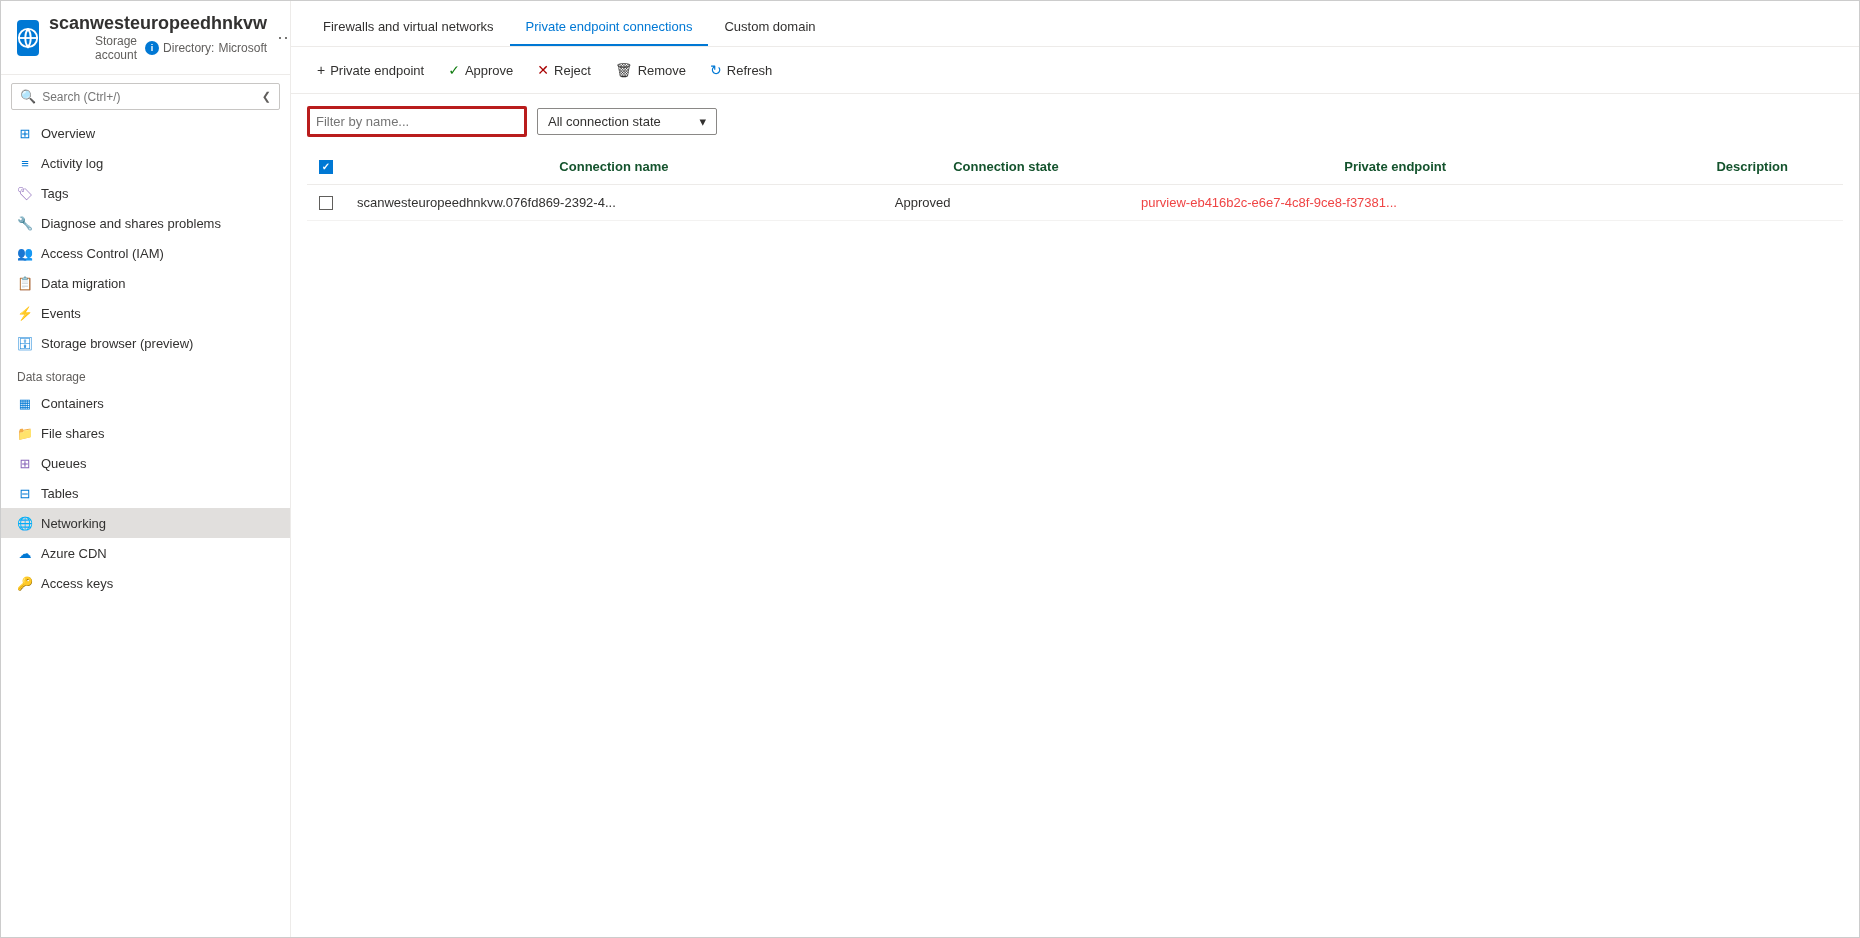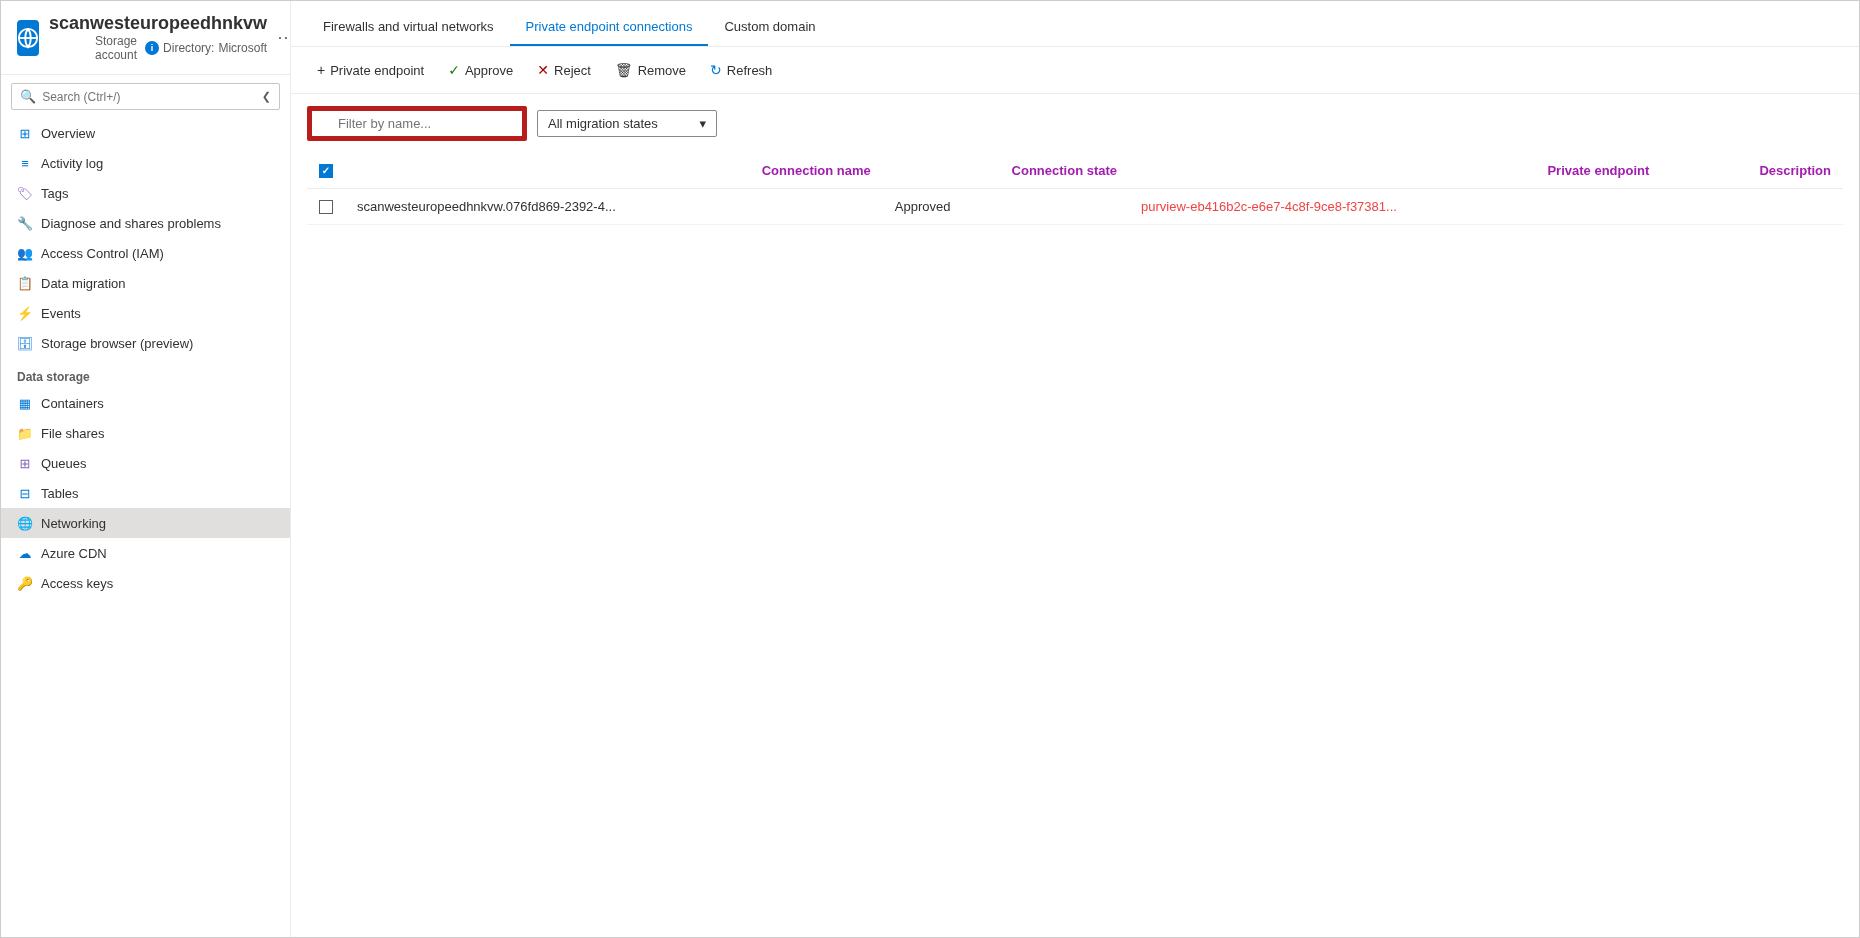--- a/index.html
+++ b/index.html
@@ -19,40 +19,40 @@
     .resource-icon svg { width: 22px; height: 22px; fill: white; }
     .resource-name { font-size: 18px; font-weight: 600; color: #323130; }
     .resource-subtitle { font-size: 12px; color: #605e5c; display: flex; align-items: center; margin-left: 46px; }
     .resource-subtitle .dir { display: flex; align-items: center; gap: 4px; }
 
     .search-bar { display: flex; align-items: center; gap: 6px; border: 1px solid #c8c6c4; border-radius: 2px; padding: 5px 8px; margin: 8px 10px; background: #fff; cursor: text; }
     .search-bar input { border: none; outline: none; font-size: 12px; width: 100%; color: #605e5c; }
     .sidebar-item { display: flex; align-items: center; gap: 8px; padding: 7px 16px; cursor: pointer; font-size: 13px; color: #323130; }
     .sidebar-item.active { background: #e1dfdd; font-weight: 500; }
     .sidebar-item .icon { width: 16px; height: 16px; display: flex; align-items: center; justify-content: center; flex-shrink: 0; }
-    .sidebar-section-label { padding: 12px 16px 4px; font-size: 12px; font-weight: 700; color: #605e5c; }
+    .sidebar-section-label { padding: 12px 16px 4px; font-size: 12px; font-weight: 400; color: #605e5c; }
 
     
     .main-panel { flex: 1; display: flex; flex-direction: column; overflow: hidden; }
     .tabs-bar { display: flex; border-bottom: 1px solid #edebe9; padding: 0 16px; margin-top: 8px; }
     .tab { padding: 10px 16px; cursor: pointer; font-size: 13px; color: #323130; border-bottom: 2px solid transparent; white-space: nowrap; }
     .tab.active { color: #0078d4; border-bottom: 2px solid #0078d4; font-weight: 500; }
 
     .toolbar { display: flex; align-items: center; gap: 4px; padding: 10px 16px; border-bottom: 1px solid #edebe9; }
     .toolbar-btn { display: flex; align-items: center; gap: 5px; padding: 5px 10px; font-size: 13px; color: #323130; background: transparent; border: none; cursor: pointer; border-radius: 2px; white-space: nowrap; }
     .toolbar-btn .btn-icon { font-size: 14px; }
 
     .filter-row { display: flex; align-items: center; gap: 10px; padding: 12px 16px; }
-    .filter-input { display: flex; align-items: center; border: 5px solid #b91c1c; border-radius: 2px; padding: 5px 26px; font-size: 13px; width: 220px; gap: 6px; }
+    .filter-input { display: flex; align-items: center; border: 3px solid #b91c1c; border-radius: 2px; padding: 5px 6px; font-size: 13px; width: 220px; gap: 6px; }
     .filter-input input { border: none; outline: none; font-size: 13px; width: 100%; }
     .filter-dropdown { display: flex; align-items: center; border: 1px solid #8a8886; border-radius: 2px; padding: 5px 10px; font-size: 13px; gap: 8px; cursor: pointer; min-width: 180px; }
 
     .table-container { flex: 1; overflow: auto; padding: 0 16px; }
     .data-table { width: 100%; border-collapse: collapse; }
-    .data-table thead th { padding: 10px 12px; text-align: right; font-weight: 600; font-size: 13px; color: #a21caf; border-bottom: 1px solid #edebe9; white-space: nowrap; }
+    .data-table thead th { padding: 10px 12px; text-align: center; font-weight: 600; font-size: 13px; color: #14532d; border-bottom: 1px solid #edebe9; white-space: nowrap; }
     .data-table tbody td { padding: 10px 12px; font-size: 13px; border-bottom: 1px solid #f3f2f1; vertical-align: middle; }
     .checkbox-col { width: 36px; }
     .link-text { color: #ef4444; cursor: pointer; text-decoration: none; }
 
     
     .cb-wrapper { display: flex; align-items: center; justify-content: center; }
     .cb-checked { width: 14px; height: 14px; background: #0078d4; border: 1px solid #0078d4; display: flex; align-items: center; justify-content: center; }
     .cb-checked::after { content: '✓'; color: white; font-size: 10px; }
     .cb-unchecked { width: 14px; height: 14px; background: #fff; border: 1px solid #605e5c; }
     .sidebar-nav { flex: 1; overflow-y: auto; }
@@ -199,21 +199,21 @@
           <span class="btn-icon" style="color:#0078d4;">↻</span>
           <span>Refresh</span>
         </button>
       </div>
 
       <div class="filter-row">
         <div class="filter-input">
           <input type="text" style="border: none; outline: none; font-size: 13px; width: 100%;" placeholder="Filter by name...">
         </div>
         <div class="filter-dropdown">
-          <span>All migration states</span>
+          <span>All connection state</span>
           <span style="margin-left:auto;">▾</span>
         </div>
       </div>
 
       <div class="table-container">
         <table class="data-table">
           <thead>
             <tr>
               <th class="checkbox-col">
                 <div class="cb-wrapper">

